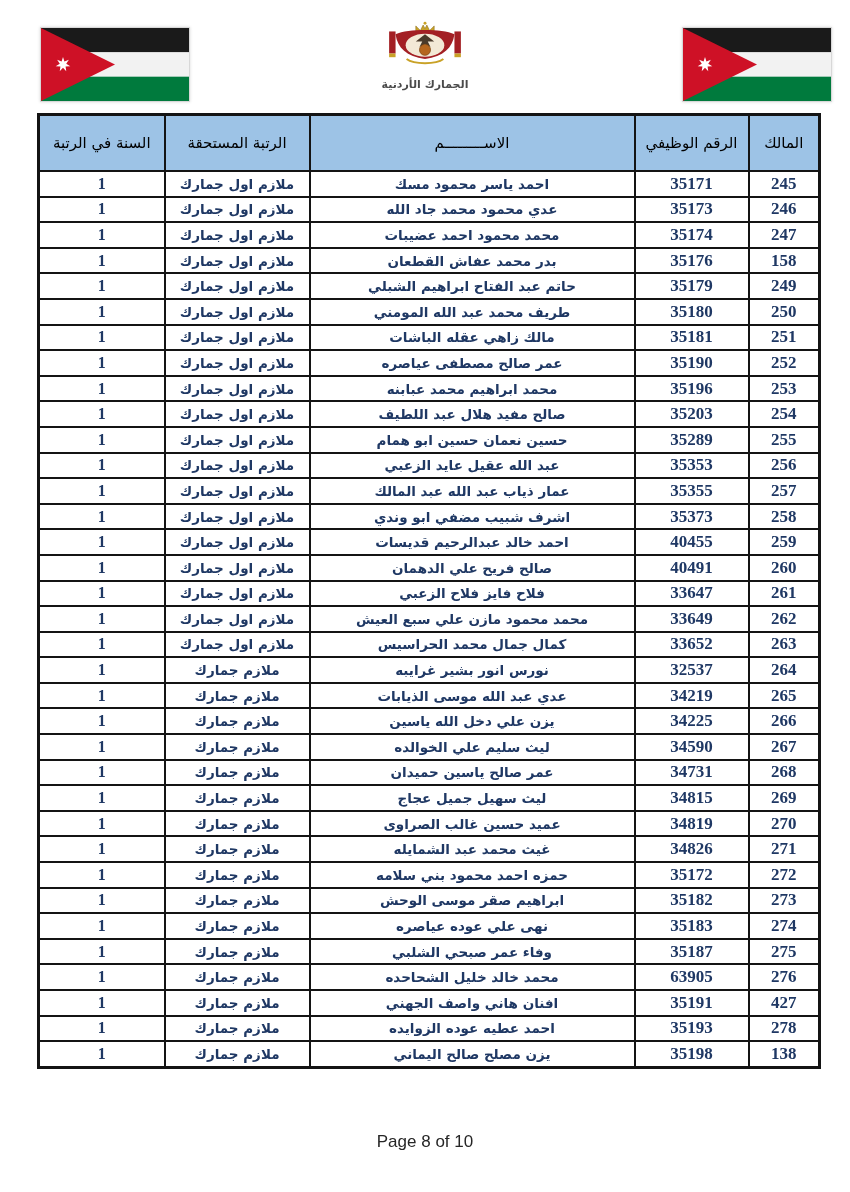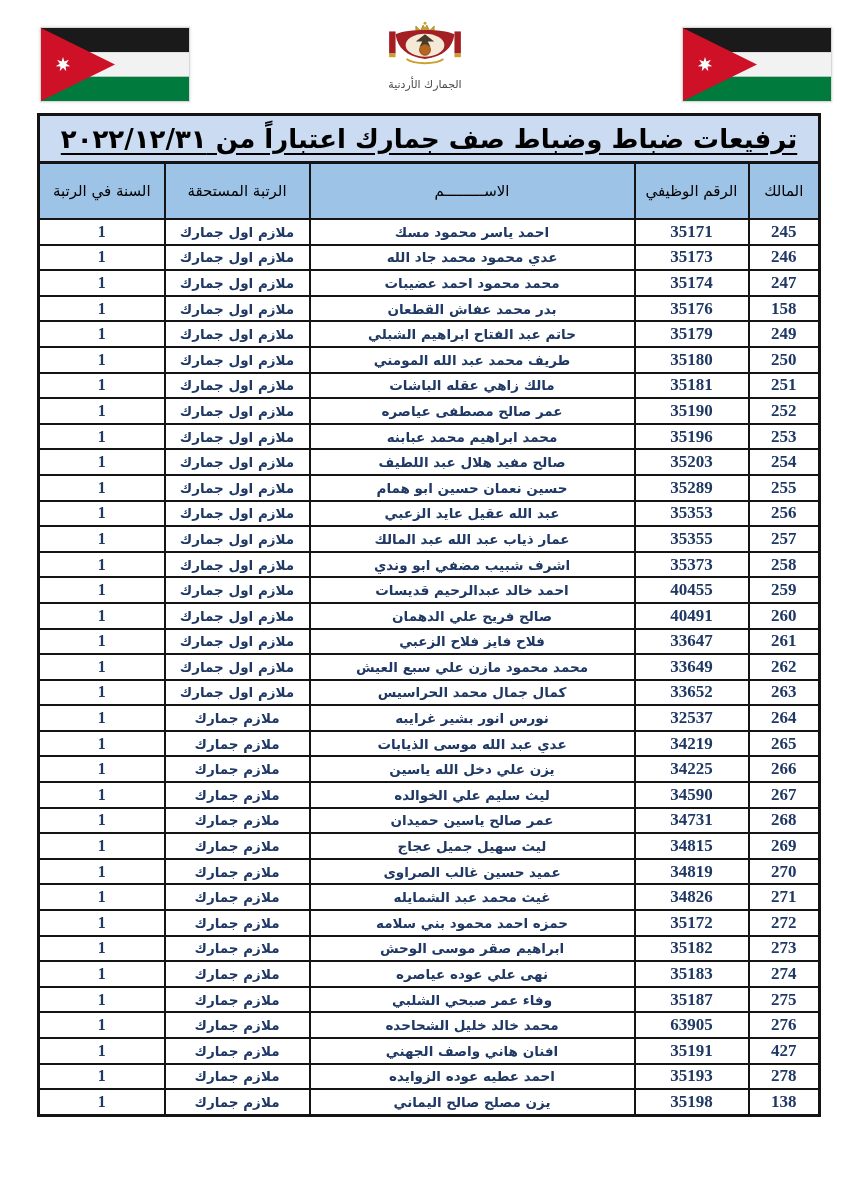--- a/index.html
+++ b/index.html
@@ -14,21 +14,21 @@
   
   .page-header{position:absolute;top:0;left:0;width:850px;height:113px;}
   .flag{position:absolute;top:27px;width:148px;height:73px;border:1px solid #d8d8d8;box-shadow:0 0 3px rgba(0,0,0,.15);}
   .flag svg{display:block;width:100%;height:100%;}
   .flag-left{left:40px;}
   .flag-right{left:682px;}
   .emblem{position:absolute;left:50%;top:20px;transform:translateX(-50%);width:150px;text-align:center;}
   .emblem svg{display:block;margin:0 auto;}
   .emblem-caption{
     margin-top:2px;
-    font-size:11px;font-weight:normal;color:#4a4a4a;
+    font-size:11px;font-weight:bold;color:#4a4a4a;
     letter-spacing:1px;
     font-family:"DejaVu Sans",sans-serif;
     direction:rtl;
   }
   
   table.doc{
     position:absolute;top:113px;left:37px;
     width:781px;
     border-collapse:collapse;
     table-layout:fixed;
@@ -130,23 +130,20 @@
 
   <table class="doc">
     <colgroup>
       <col style="width:71px">
       <col style="width:114px">
       <col style="width:325px">
       <col style="width:145px">
       <col style="width:126px">
     </colgroup>
     <tbody>
-      <tr class="title-row">
-        <td colspan="5">ترفيعات ضباط وضباط صف جمارك اعتباراً من ٢٠٢٢/١٢/٣١</td>
-      </tr>
       <tr class="head-row">
         <th>المالك</th>
         <th>الرقم الوظيفي</th>
         <th>الاســـــــــم</th>
         <th>الرتبة المستحقة</th>
         <th>السنة في الرتبة</th>
       </tr>
     </tbody>
     <tbody>
         <tr>
@@ -390,14 +387,15 @@
         <tr>
           <td class="num cell-serial">138</td>
           <td class="num cell-emp_no">35198</td>
           <td class="ar cell-name">يزن مصلح صالح اليماني</td>
           <td class="ar cell-rank">ملازم جمارك</td>
           <td class="num cell-year">1</td>
         </tr>
       </tbody>
   </table>
 
+  <div class="page-footer">Page 8 of 10</div>
 
 </div>
 
 </body></html>

